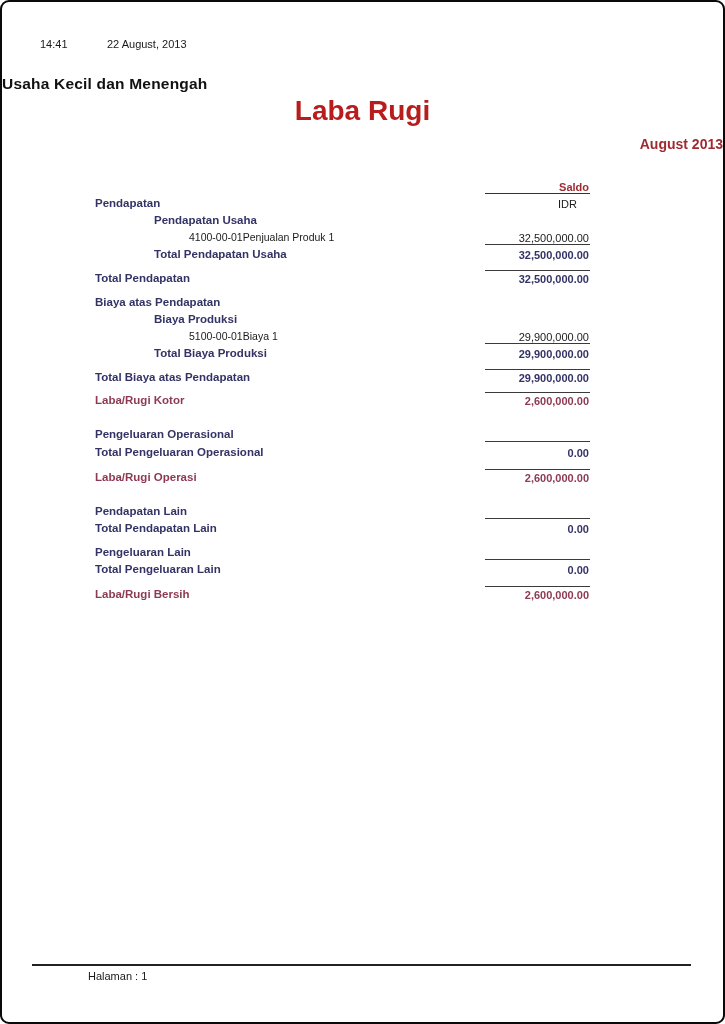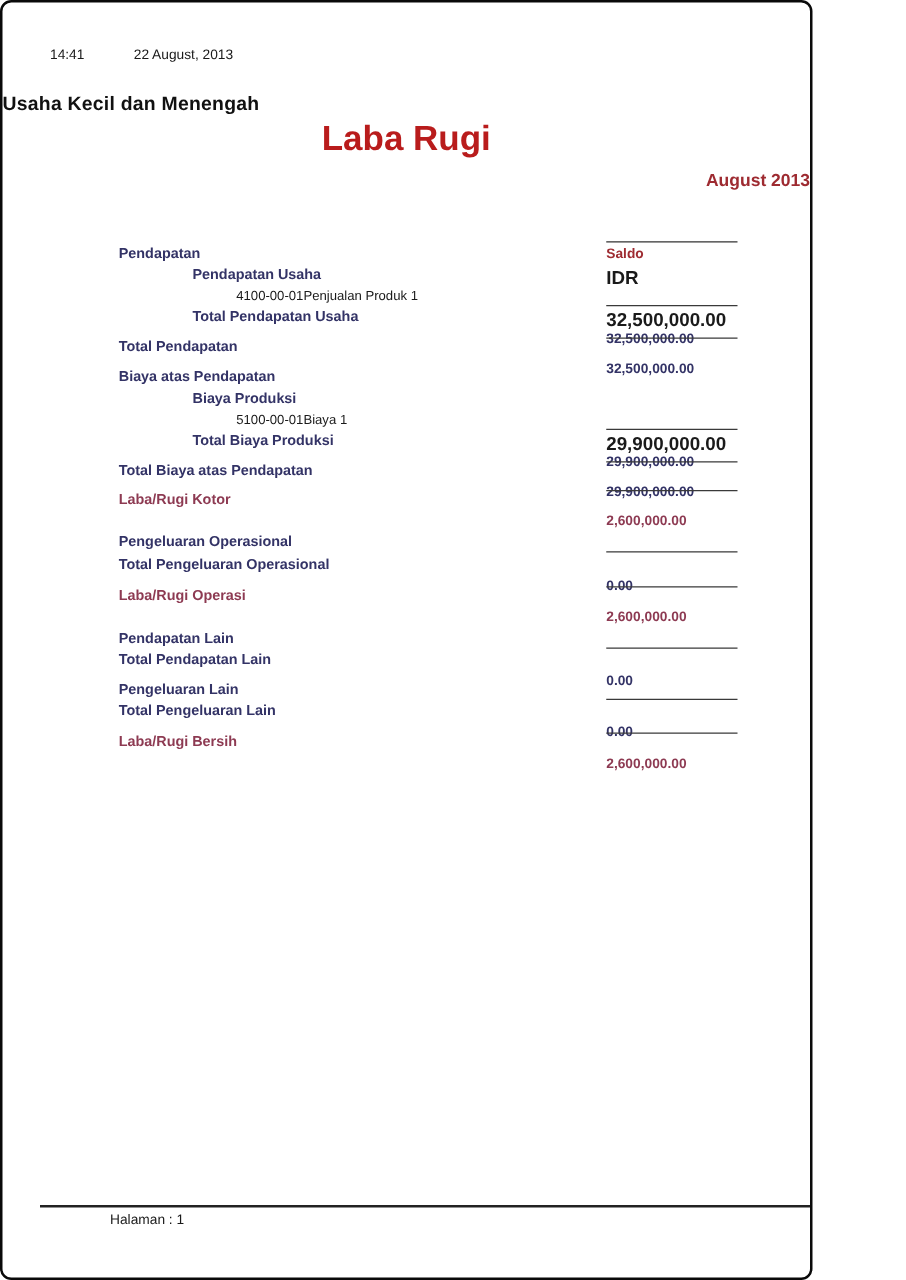--- a/index.html
+++ b/index.html
@@ -1,40 +1,40 @@
 <!DOCTYPE html>
 <html><head>
 <meta charset="utf-8">
 <style>
   html,body{margin:0;padding:0;background:#ffffff;}
   body{font-family:"Liberation Sans","DejaVu Sans",sans-serif;}
   .page{
     position:relative;
-    width:650px;height:1024px;
+    width:725px;height:1024px;
     box-sizing:border-box;
     background:#ffffff;
     border:2px solid #0a0a0a;
     border-radius:9px;
     overflow:hidden;
   }
   .hdr-time{position:absolute;left:38px;top:36px;font-size:11px;color:#1a1a1a;}
   .hdr-date{position:absolute;left:105px;top:36px;font-size:11px;color:#1a1a1a;}
   .company{position:absolute;left:0;right:0;top:73px;text-align:left;font-size:15.5px;font-weight:bold;color:#111111;letter-spacing:0.2px;}
   .title{position:absolute;left:0;right:0;top:93px;text-align:center;font-size:28px;font-weight:bold;color:#b91c1c;}
   .period{position:absolute;left:0;right:0;top:134px;text-align:right;font-size:14px;font-weight:bold;color:#9e2b31;}
 
   .report{position:absolute;left:0;top:175px;width:725px;}
   .row{position:relative;height:17px;}
   .lbl{position:absolute;left:93px;top:3px;font-size:11.5px;font-weight:bold;color:#333366;white-space:nowrap;}
   .lbl.i1{left:152px;}
   .lbl.i2{left:187px;font-weight:normal;color:#1a1a1a;font-size:10.5px;}
   .lbl.maroon{color:#8d3a52;}
   .lbl .nm{margin-left:0;}
-  .val{position:absolute;left:483px;width:104px;top:20px;text-align:left;font-size:11px;font-weight:bold;color:#333366;white-space:nowrap;}
-  .val.black{color:#1a1a1a;font-weight:bold;font-size:15px;}
+  .val{position:absolute;left:483px;width:104px;top:4px;text-align:right;font-size:11px;font-weight:bold;color:#333366;white-space:nowrap;}
+  .val.black{color:#1a1a1a;font-weight:normal;font-size:11px;}
   .val.maroon{color:#8d3a52;}
   .val.red{color:#9e2b31;font-size:11px;}
   .val.idr{width:92px;}
   .vline{position:absolute;left:483px;width:105px;height:0;border-top:1px solid #3a3a3a;}
   .vline.t{top:1px;}
   .vline.b{bottom:0;}
   .vline.dark{border-top:1.5px solid #333333;}
   .g1{margin-top:1px;}.g6{margin-top:6px;}.g7{margin-top:7px;}.g8{margin-top:8px;}.g17{margin-top:17px;}
 
   .footer-line{position:absolute;left:30px;top:962px;width:659px;border-top:2px solid #222222;}

